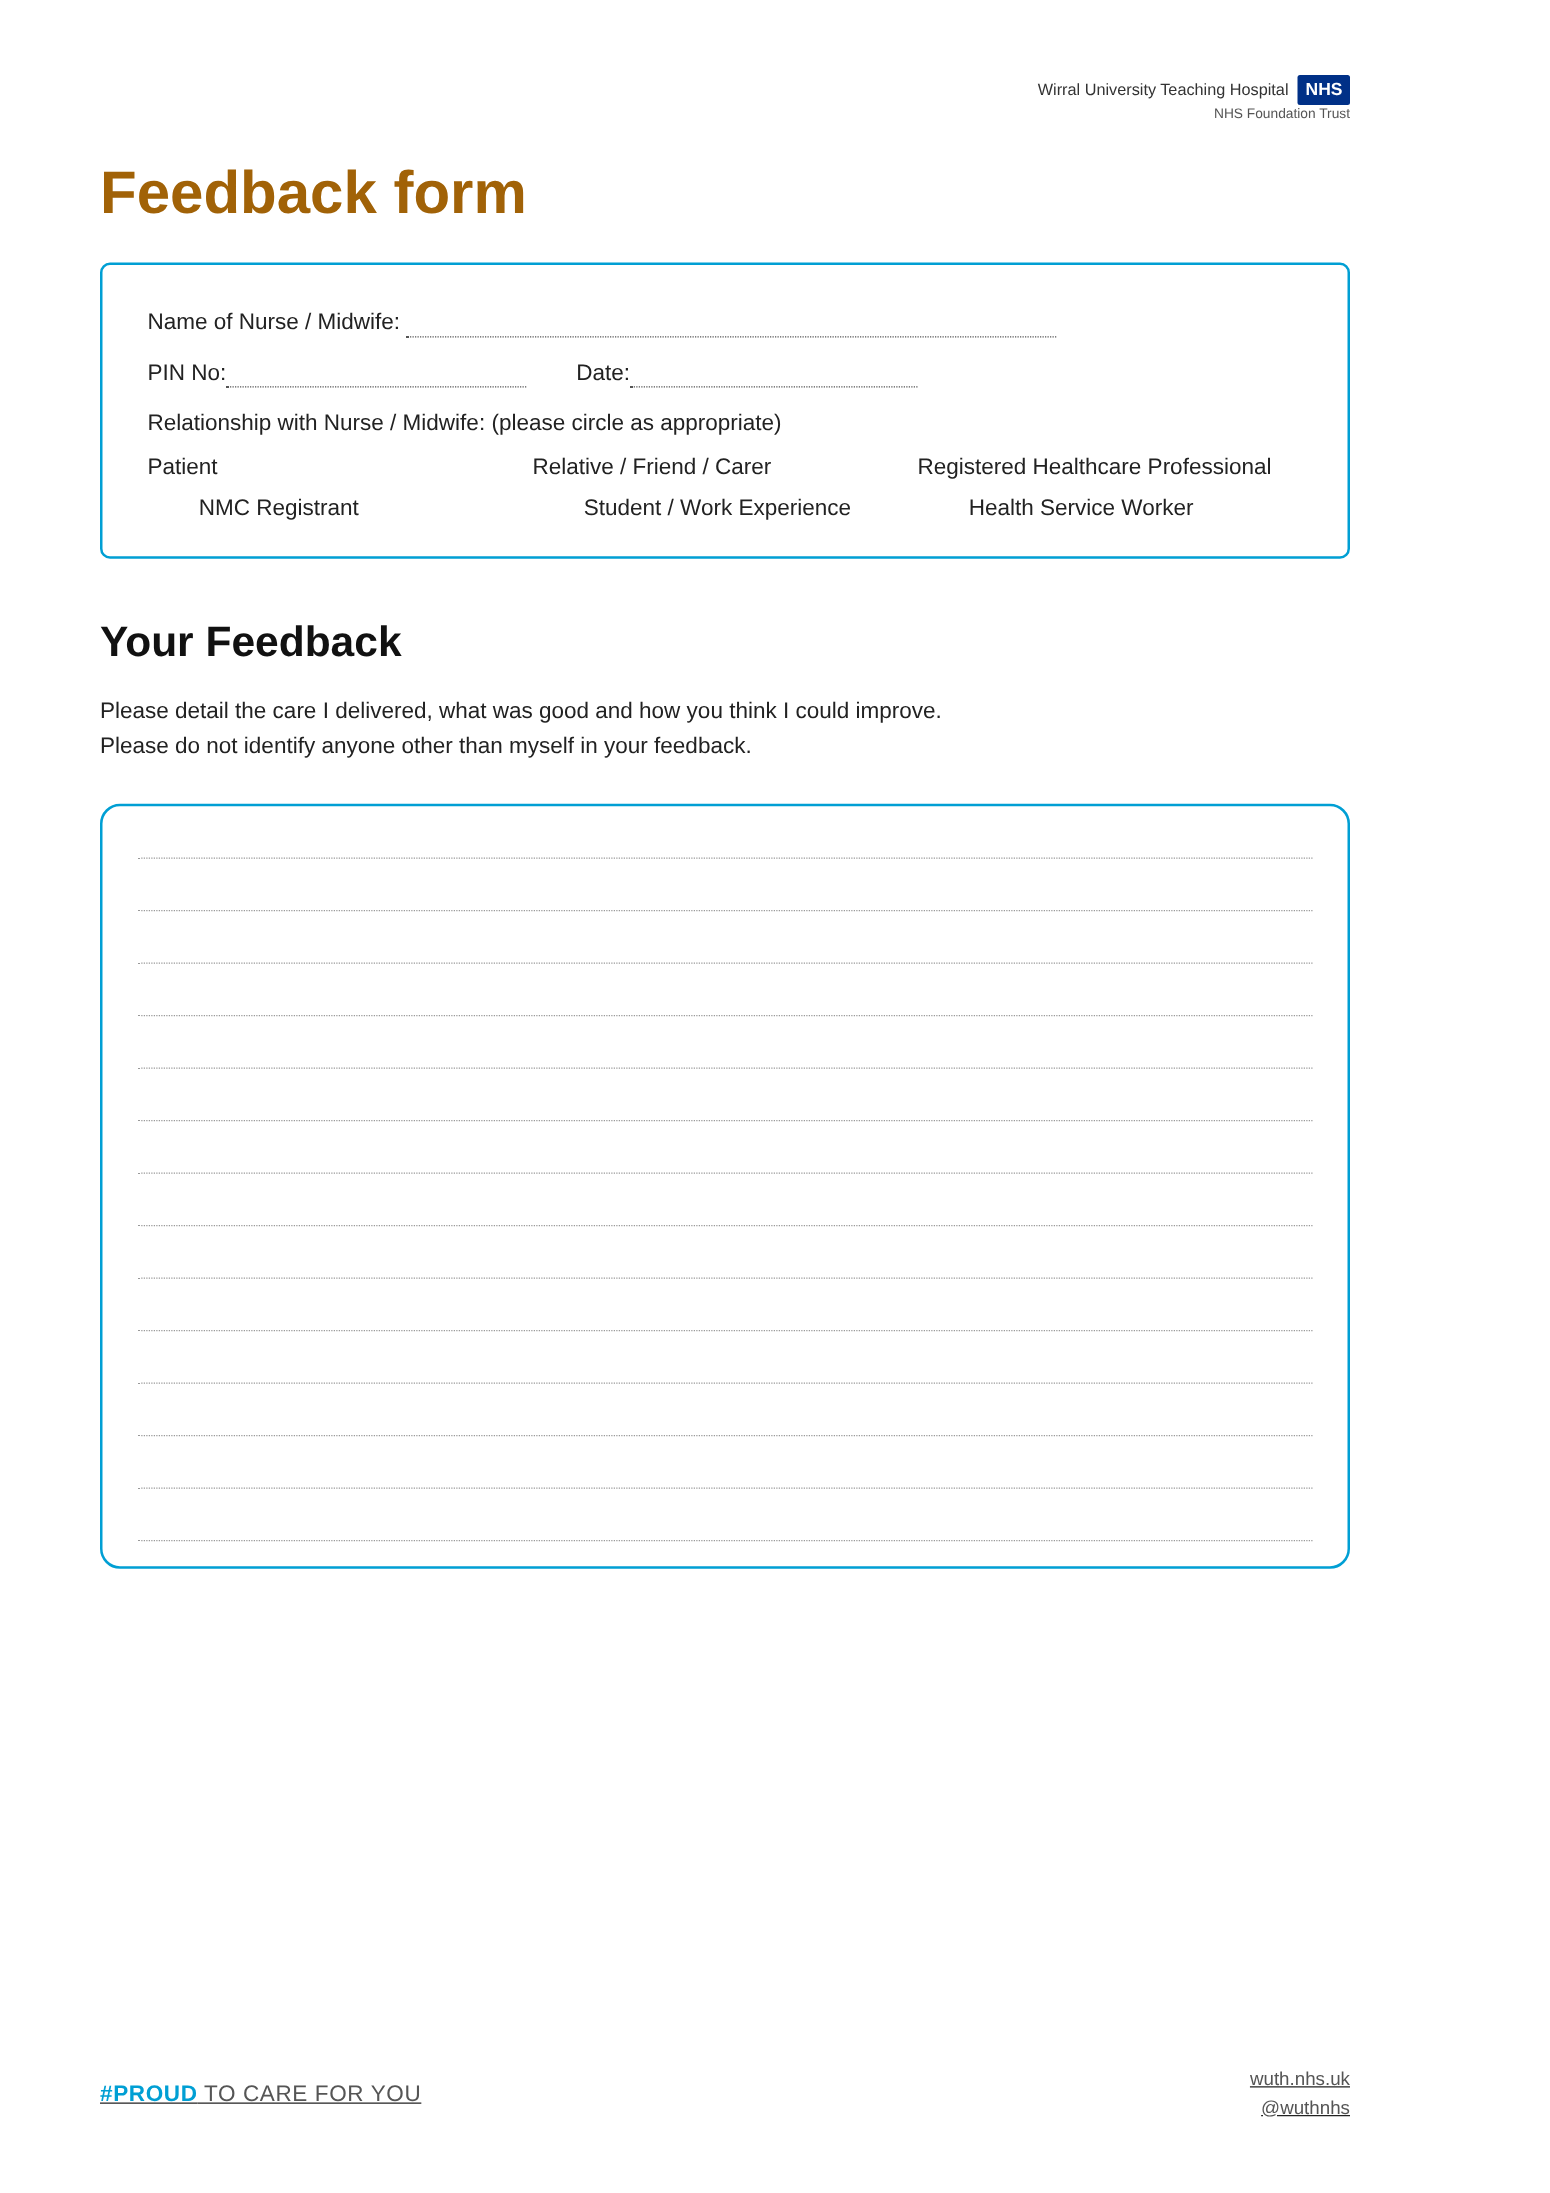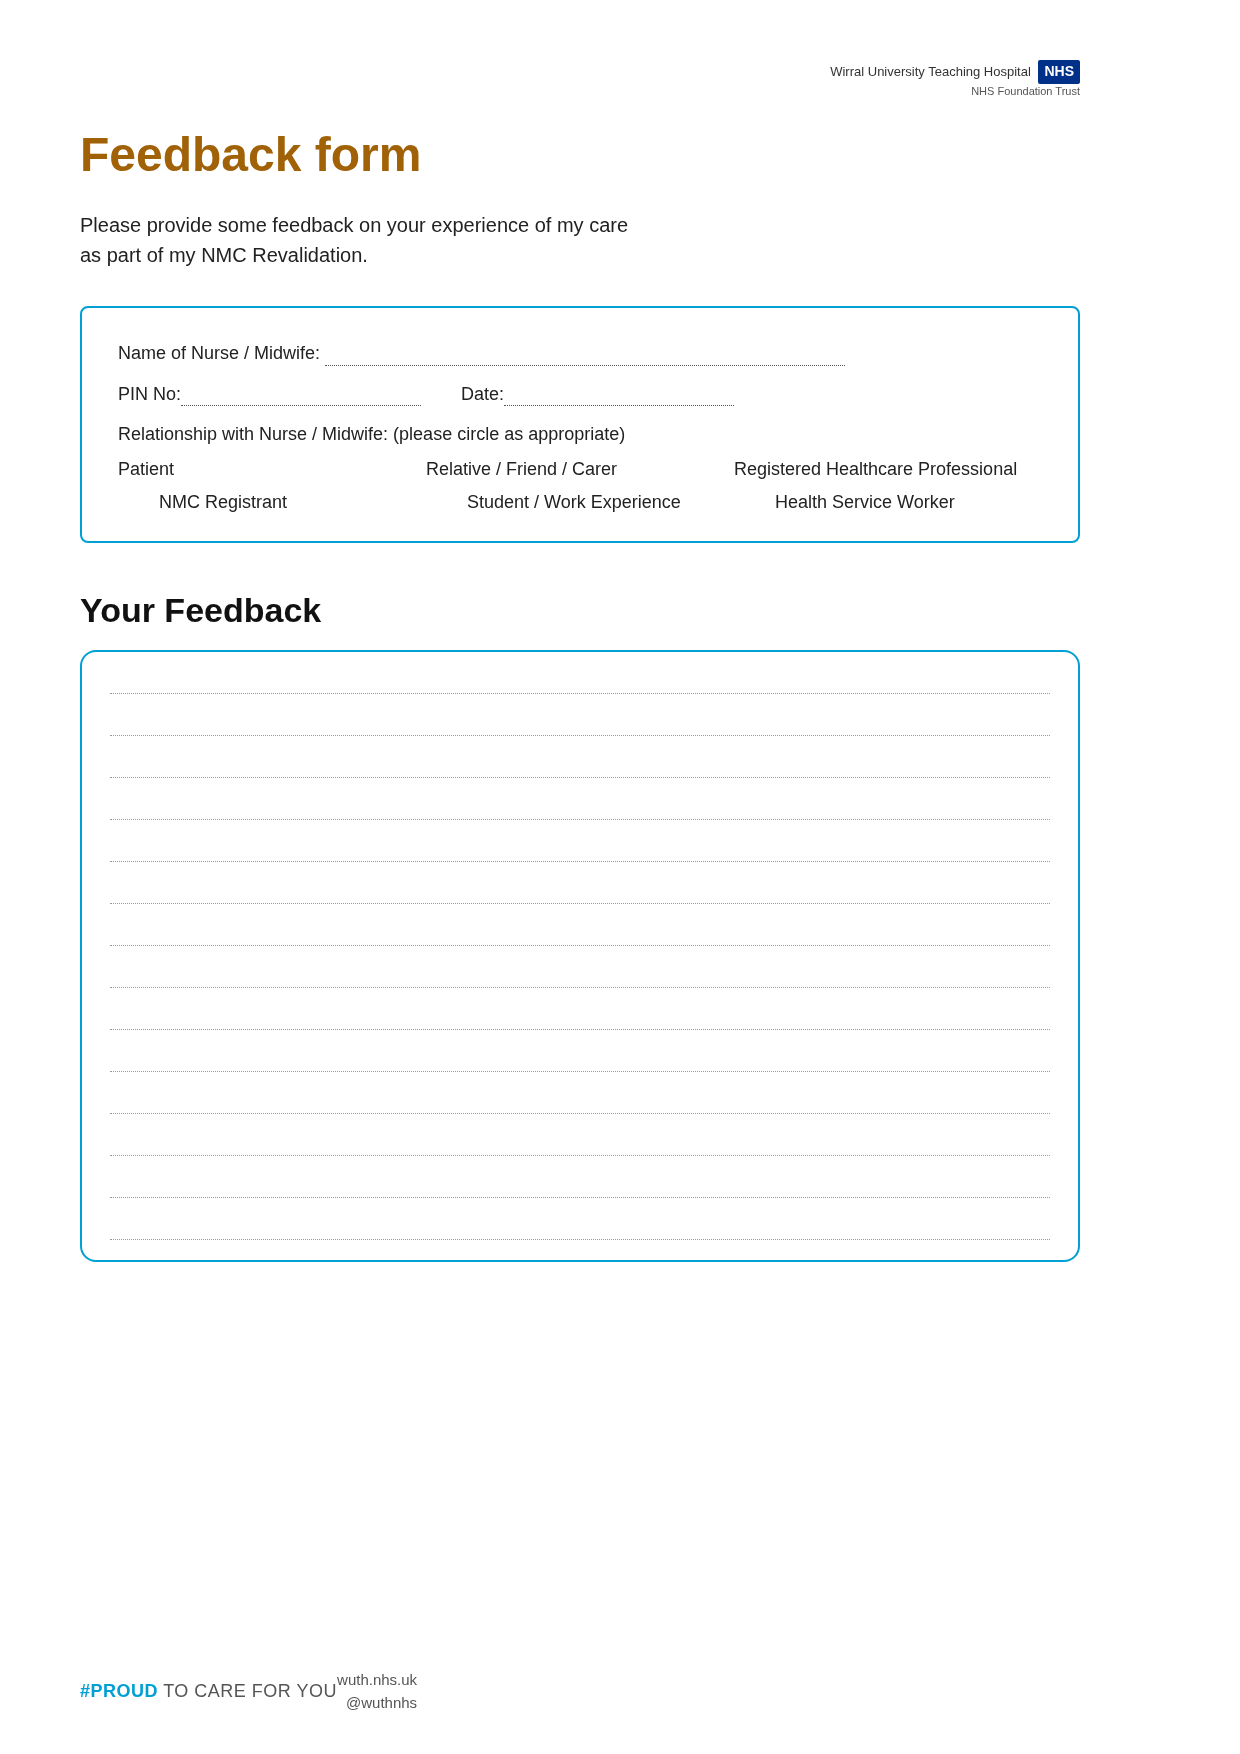--- a/index.html
+++ b/index.html
@@ -198,28 +198,29 @@
       display: block;
       border-bottom: 1.5px dotted #999;
       width: 100%;
       margin-bottom: 20px;
       height: 22px;
     }
 
     
     .footer {
       display: flex;
-      justify-content: flex-start;
+      justify-content: space-between;
       align-items: center;
       padding-top: 10px;
       border-top: none;
       position: absolute;
-      bottom: 40px;
+      bottom: 56px;
       left: 80px;
       right: 80px;
+      text-decoration: underline;
     }
 
     .footer-left {
       font-size: 18px;
       color: #009FD4;
       font-weight: bold;
       letter-spacing: 0.5px;
     }
 
     .footer-left span.proud {
@@ -252,22 +253,20 @@
     <div class="nhs-logo-area">
       <span class="hospital-name">Wirral University Teaching Hospital</span>
       <span class="nhs-badge">NHS</span>
       <br>
       <span class="foundation-trust">NHS Foundation Trust</span>
     </div>
   </div>
 
   <h1 class="page-title">Feedback form</h1>
 
-  <p class="intro-text" style="white-space: pre-line;">Please provide some feedback on your experience of my care
-as part of my NMC Revalidation.</p>
 
   <div class="info-box">
 
     <div class="info-row">
       <span class="label-text">Name of Nurse / Midwife:</span>
       <span class="dotted-line">&nbsp;</span>
     </div>
 
     <div class="info-row-split">
       <div class="pin-section">
@@ -291,20 +290,22 @@
     <div class="relationship-options-row2">
       <span class="option">NMC Registrant</span>
       <span class="option">Student / Work Experience</span>
       <span class="option">Health Service Worker</span>
     </div>
 
   </div>
 
   <h2 class="section-title">Your Feedback</h2>
 
+  <p class="description-text" style="white-space: pre-line;">Please detail the care I delivered, what was good and how you think I could improve.
+Please do not identify anyone other than myself in your feedback.</p>
 
   <div class="feedback-box">
     <span class="dotted-write-line"></span>
     <span class="dotted-write-line"></span>
     <span class="dotted-write-line"></span>
     <span class="dotted-write-line"></span>
     <span class="dotted-write-line"></span>
     <span class="dotted-write-line"></span>
     <span class="dotted-write-line"></span>
     <span class="dotted-write-line"></span>

